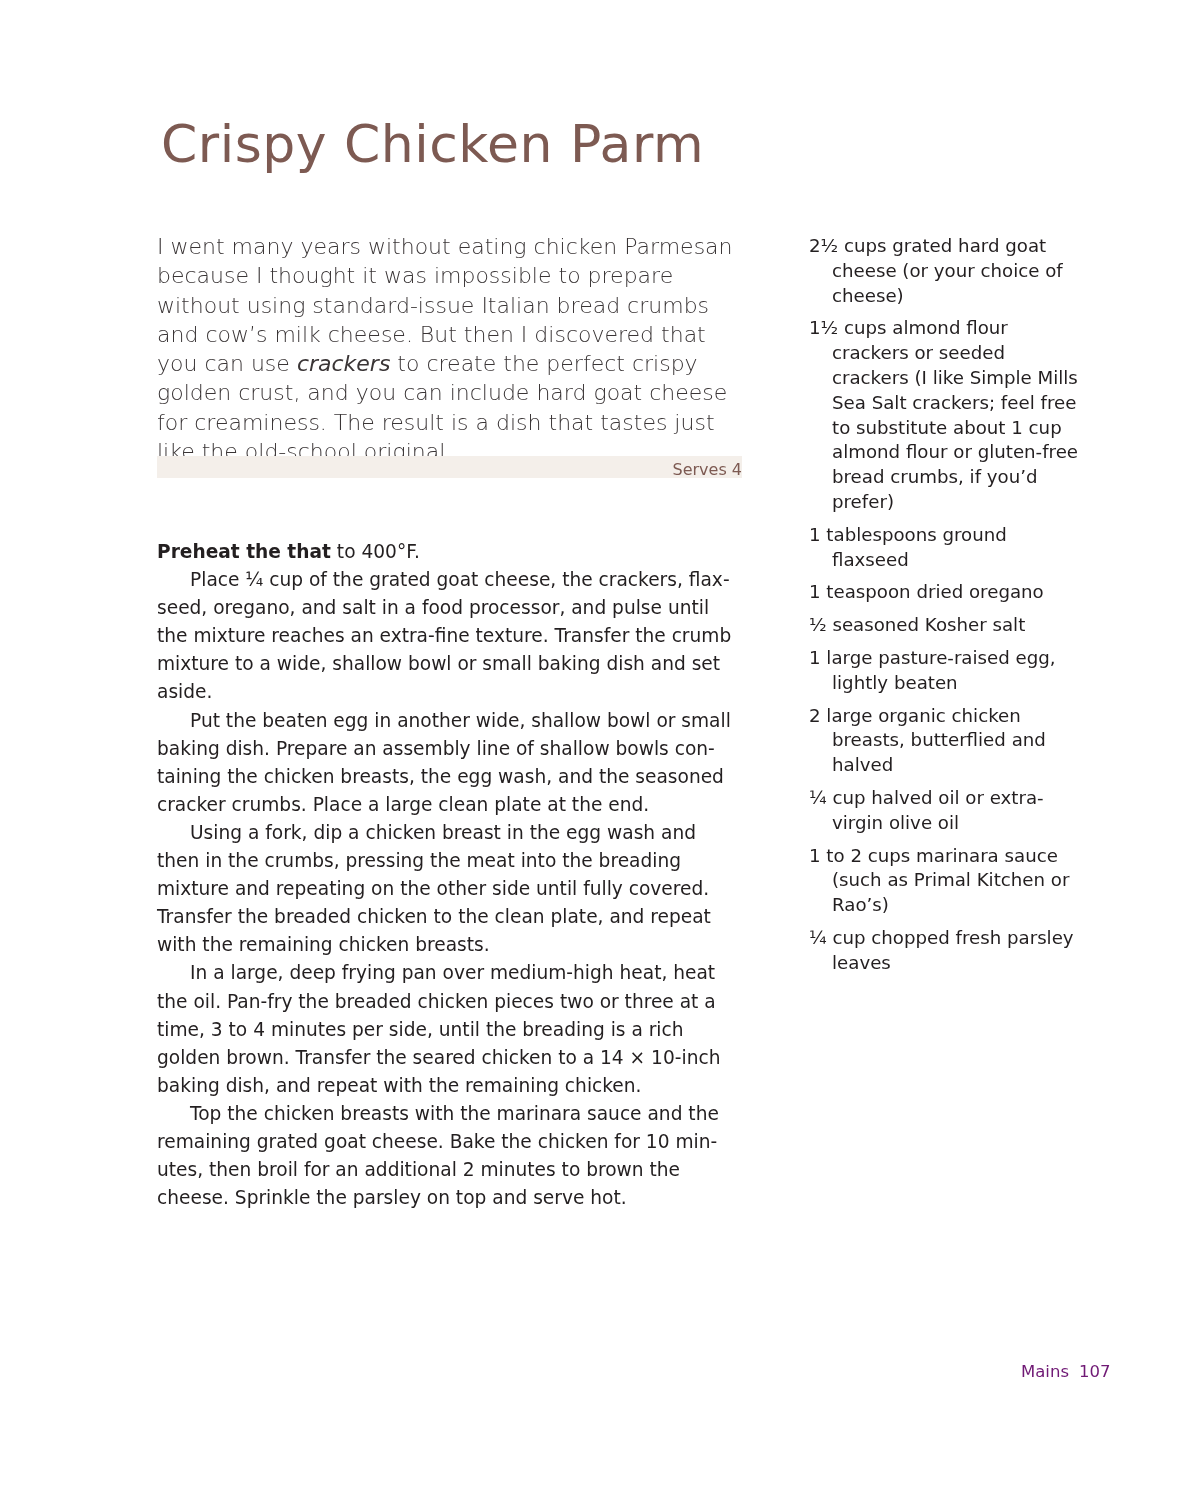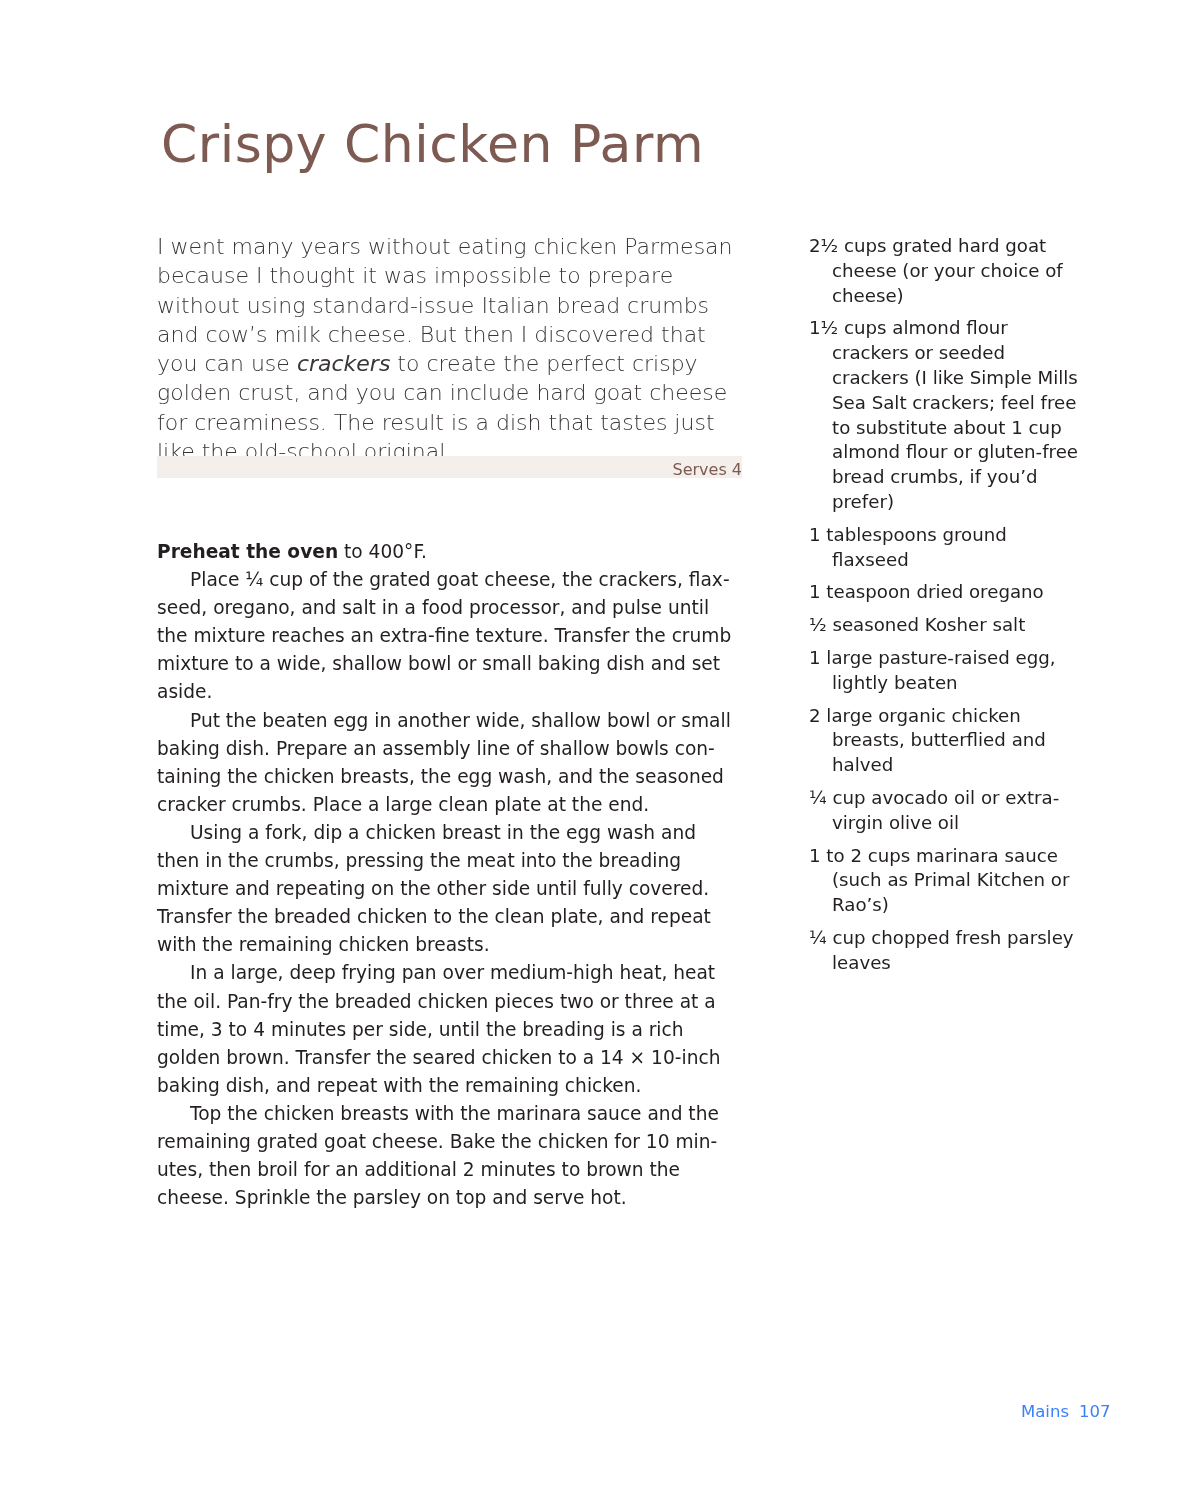--- a/index.html
+++ b/index.html
@@ -7,51 +7,51 @@
   .title { position:absolute; left:157px; top:110px; font-size:52px; font-weight:400; color:#7d5a52; letter-spacing:0.5px; font-family:"DejaVu Sans", sans-serif; margin:4px; }
   .intro { position:absolute; left:157px; top:232px; width:590px; font-size:22px; line-height:29.3px; color:#3a3536; font-weight:300; margin:0; }
   .serves-bar { position:absolute; left:157px; top:456px; width:585px; height:22px; background:#f4efea; }
   .serves { position:absolute; right:0; top:4px; font-size:16px; color:#7d5a52; }
   .method { position:absolute; left:157px; top:538px; width:585px; font-size:18.6px; line-height:28.1px; color:#231f20; }
   .method p { margin:0; text-indent:33px; }
   .method p.first { text-indent:0; }
   .lead { font-weight:600; }
   .ingredients { position:absolute; left:809px; top:234px; width:270px; margin:0; padding:0; list-style:none; font-size:18.2px; line-height:24.8px; color:#231f20; }
   .ingredients li { padding-left:23px; text-indent:-23px; margin-bottom:8px; }
-  .footer { position:absolute; left:1021px; top:1402px; font-size:16.5px; color:#3b82f6; }
+  .footer { position:absolute; left:1021px; top:1362px; font-size:16.5px; color:#701a75; }
   .footer .pg { margin-left:10px; }
 </style>
 </head>
 <body>
 
 <h1 class="title">Crispy Chicken Parm</h1>
 
 <p class="intro"><span>I went many years without eating chicken Parmesan because I thought it was impossible to prepare without using standard-issue Italian bread crumbs and cow’s milk cheese. But then I discovered that you can use </span><em>crackers</em><span> to create the perfect crispy golden crust, and you can include hard goat cheese for creaminess. The result is a dish that tastes just like the old-school original.</span></p>
 
 <div class="serves-bar">
   <span class="serves">Serves 4</span>
 </div>
 
 <div class="method">
-  <p class="first"><span class="lead">Preheat the oven</span><span> to 400°F.</span></p>
+  <p class="first"><span class="lead">Preheat the that</span><span> to 400°F.</span></p>
   <p>Place ¼ cup of the grated goat cheese, the crackers, flax­seed, oregano, and salt in a food processor, and pulse until the mixture reaches an extra-fine texture. Transfer the crumb mixture to a wide, shallow bowl or small baking dish and set aside.</p>
   <p>Put the beaten egg in another wide, shallow bowl or small baking dish. Prepare an assembly line of shallow bowls con­taining the chicken breasts, the egg wash, and the seasoned cracker crumbs. Place a large clean plate at the end.</p>
   <p>Using a fork, dip a chicken breast in the egg wash and then in the crumbs, pressing the meat into the breading mixture and repeating on the other side until fully covered. Transfer the breaded chicken to the clean plate, and repeat with the remaining chicken breasts.</p>
   <p>In a large, deep frying pan over medium-high heat, heat the oil. Pan-fry the breaded chicken pieces two or three at a time, 3 to 4 minutes per side, until the breading is a rich golden brown. Transfer the seared chicken to a 14 × 10-inch baking dish, and repeat with the remaining chicken.</p>
   <p>Top the chicken breasts with the marinara sauce and the remaining grated goat cheese. Bake the chicken for 10 min­utes, then broil for an additional 2 minutes to brown the cheese. Sprinkle the parsley on top and serve hot.</p>
 </div>
 
 <ul class="ingredients">
   <li>2½ cups grated hard goat cheese (or your choice of cheese)</li>
   <li>1½ cups almond flour crackers or seeded crackers (I like Simple Mills Sea Salt crackers; feel free to substitute about 1 cup almond flour or gluten-free bread crumbs, if you’d prefer)</li>
   <li>1 tablespoons ground flaxseed</li>
   <li>1 teaspoon dried oregano</li>
   <li>½ seasoned Kosher salt</li>
   <li>1 large pasture-raised egg, lightly beaten</li>
   <li>2 large organic chicken breasts, butterflied and halved</li>
-  <li>¼ cup avocado oil or extra-virgin olive oil</li>
+  <li>¼ cup halved oil or extra-virgin olive oil</li>
   <li>1 to 2 cups marinara sauce (such as Primal Kitchen or Rao’s)</li>
   <li>¼ cup chopped fresh parsley leaves</li>
 </ul>
 
 <div class="footer">
   <span>Mains</span><span class="pg">107</span>
 </div>
 
 </body></html>

